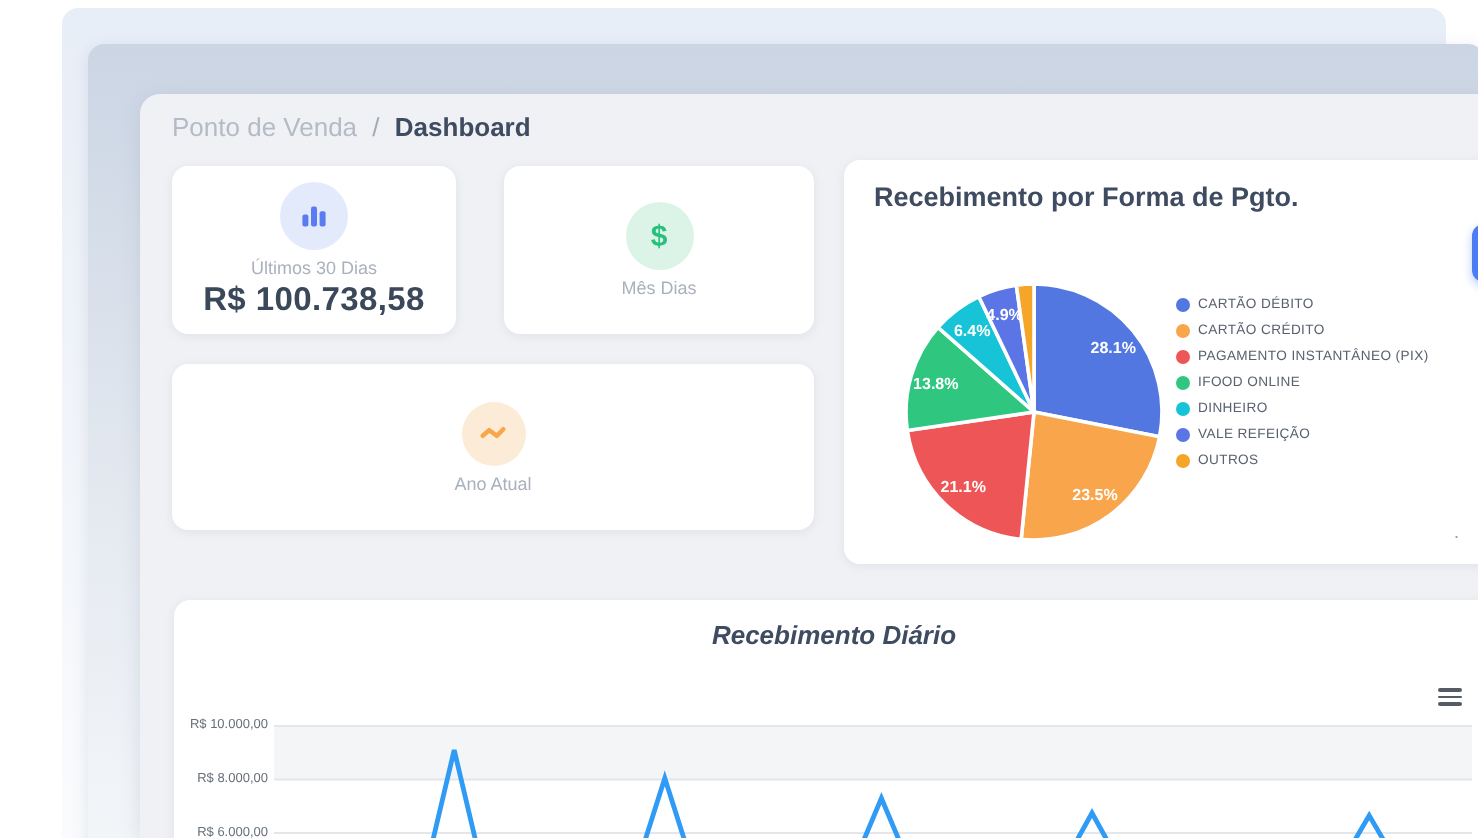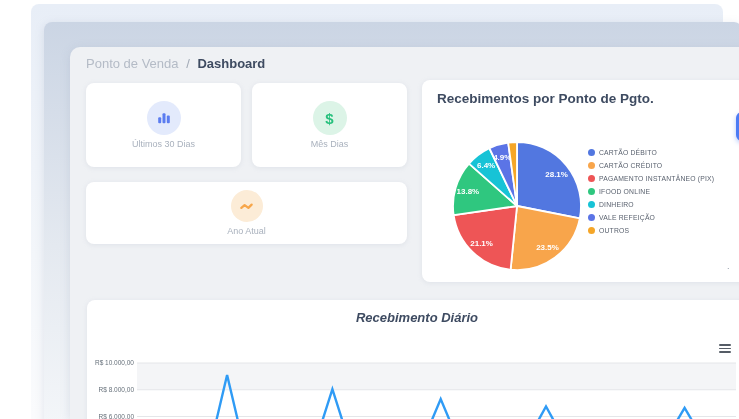--- a/index.html
+++ b/index.html
@@ -12,23 +12,23 @@
           background:linear-gradient(180deg,#cbd5e4 0%,#e4e9f0 40%,#f7f9fb 80%,#fdfdfe 100%);
           box-shadow:0 2px 8px rgba(150,160,185,.25);}
   .main-sheet{position:absolute;left:46px;top:47px;width:688px;height:372px;
           border-radius:10px 10px 0 0;background:#eff1f4;box-shadow:0 2px 10px rgba(150,160,185,.28);}
   .breadcrumb{position:absolute;left:16px;top:9px;font-size:13px;}
   .crumb-muted{color:#b4bbc6;}
   .crumb-sep{color:#a2aab6;padding:0 4px;}
   .crumb-current{color:#3e4b61;font-weight:700;}
   .card{position:absolute;background:#fff;border-radius:8px;box-shadow:0 1px 5px rgba(150,160,185,.18);}
   .stat-card{display:flex;flex-direction:column;align-items:center;justify-content:center;gap:2px;}
-  #card-30d{left:16px;top:36px;width:155px;height:84px;}
+  #card-30d{left:16px;top:36px;width:142px;height:84px;}
   #card-month{left:182px;top:36px;width:155px;height:84px;}
-  #card-year{left:16px;top:135px;width:321px;height:62px;}
+  #card-year{left:16px;top:135px;width:321px;height:83px;}
   .icon-circle{width:34px;height:34px;border-radius:50%;display:flex;align-items:center;justify-content:center;margin-bottom:2px;}
   .stat-label{font-size:9px;color:#a9b1bd;}
   .stat-value{font-size:16.5px;font-weight:700;color:#3b4859;letter-spacing:.2px;}
   #pie-card{left:352px;top:33px;width:325px;height:202px;}
   .panel-title{position:absolute;left:15px;top:11px;font-size:13.5px;font-weight:700;color:#3e4b61;}
   #pie-svg{position:absolute;left:28px;top:59px;}
   .pie-label{font-size:8px;font-weight:700;fill:#fff;text-anchor:middle;}
   .legend{position:absolute;left:166px;top:66px;display:flex;flex-direction:column;}
   .legend-item{display:flex;align-items:center;height:13px;cursor:pointer;}
   .legend-dot{width:7px;height:7px;border-radius:50%;margin-right:4px;flex:0 0 auto;}
@@ -64,40 +64,41 @@
       <div class="icon-circle" style="background:#e3eafc;color:#5b7cf0;">
         <svg width="16" height="16" viewBox="0 0 16 16">
             <g fill="currentColor">
           <rect x="2.2" y="7.2" width="3" height="6" rx="1"></rect>
           <rect x="6.5" y="3.2" width="3" height="10" rx="1"></rect>
           <rect x="10.8" y="5.6" width="3" height="7.6" rx="1"></rect>
             </g>
         </svg>
       </div>
       <div class="stat-label">Últimos 30 Dias</div>
+      <div class="stat-value">R$ 100.738,58</div>
     </div>
 
     <div class="card stat-card" id="card-month">
       <div class="icon-circle" style="background:#dcf4e7;color:#27c07d;">
         <span style="font-weight:700;font-size:15px;">$</span>
       </div>
       <div class="stat-label">Mês Dias</div>
     </div>
 
     <div class="card stat-card" id="card-year">
       <div class="icon-circle" style="background:#fcecd7;color:#f7a64a;width:32px;height:32px;">
         <svg width="15" height="15" viewBox="0 0 16 16">
           <polyline points="2.5,9.5 6,6.5 10,9.5 13.5,6" fill="none" stroke="currentColor" stroke-width="2.4" stroke-linecap="round" stroke-linejoin="round"></polyline>
         </svg>
       </div>
       <div class="stat-label">Ano Atual</div>
     </div>
 
     <div class="card" id="pie-card">
-      <div class="panel-title">Recebimentos por Ponto de Pgto.</div>
+      <div class="panel-title">Recebimento por Forma de Pgto.</div>
       <svg id="pie-svg" width="134" height="134" viewBox="0 0 134 134">
           <path d="M 67 67 L 67.00 3.00 A 64 64 0 0 1 129.79 79.39 Z" fill="#5277e0" stroke="#fff" stroke-width="1.8" stroke-linejoin="round"></path>
           <text x="106.6" y="37.5" class="pie-label">28.1%</text>
           <path d="M 67 67 L 129.79 79.39 A 64 64 0 0 1 60.58 130.68 Z" fill="#f8a54b" stroke="#fff" stroke-width="1.8" stroke-linejoin="round"></path>
           <text x="97.5" y="111.1" class="pie-label">23.5%</text>
           <path d="M 67 67 L 60.58 130.68 A 64 64 0 0 1 3.67 76.22 Z" fill="#ee5556" stroke="#fff" stroke-width="1.8" stroke-linejoin="round"></path>
           <text x="31.6" y="107.0" class="pie-label">21.1%</text>
           <path d="M 67 67 L 3.67 76.22 A 64 64 0 0 1 18.99 24.68 Z" fill="#2fc77f" stroke="#fff" stroke-width="1.8" stroke-linejoin="round"></path>
           <text x="17.9" y="55.4" class="pie-label">13.8%</text>
           <path d="M 67 67 L 18.99 24.68 A 64 64 0 0 1 39.39 9.26 Z" fill="#17c3d6" stroke="#fff" stroke-width="1.8" stroke-linejoin="round"></path>

